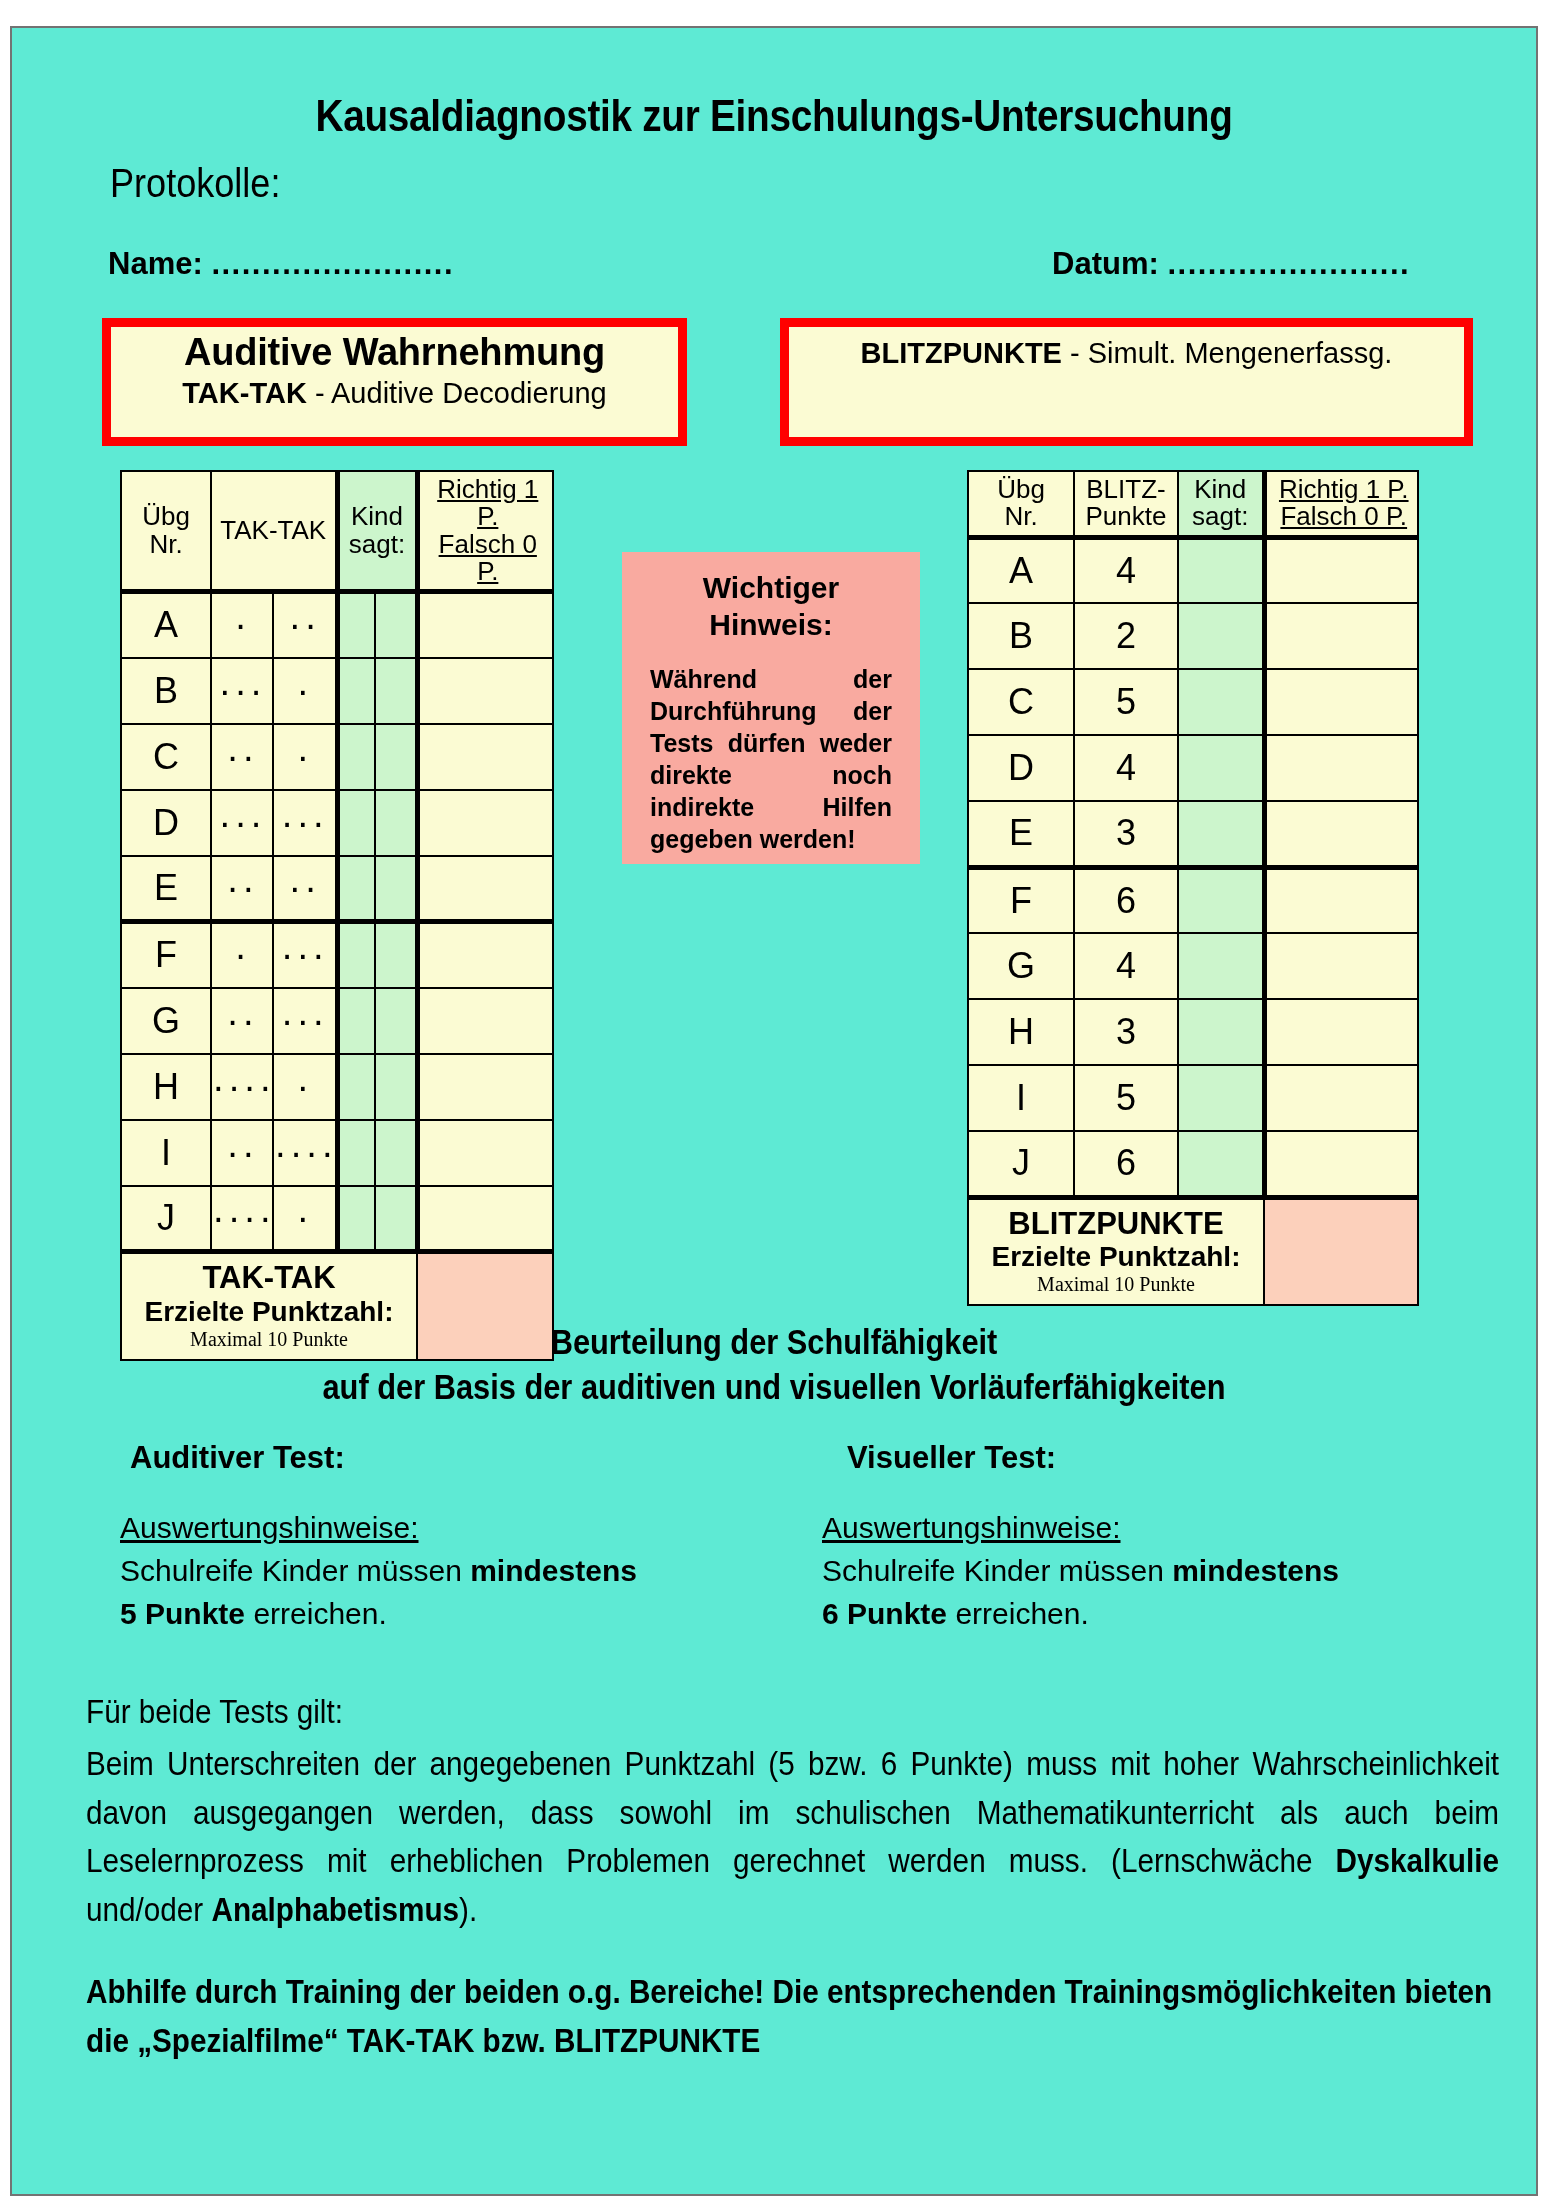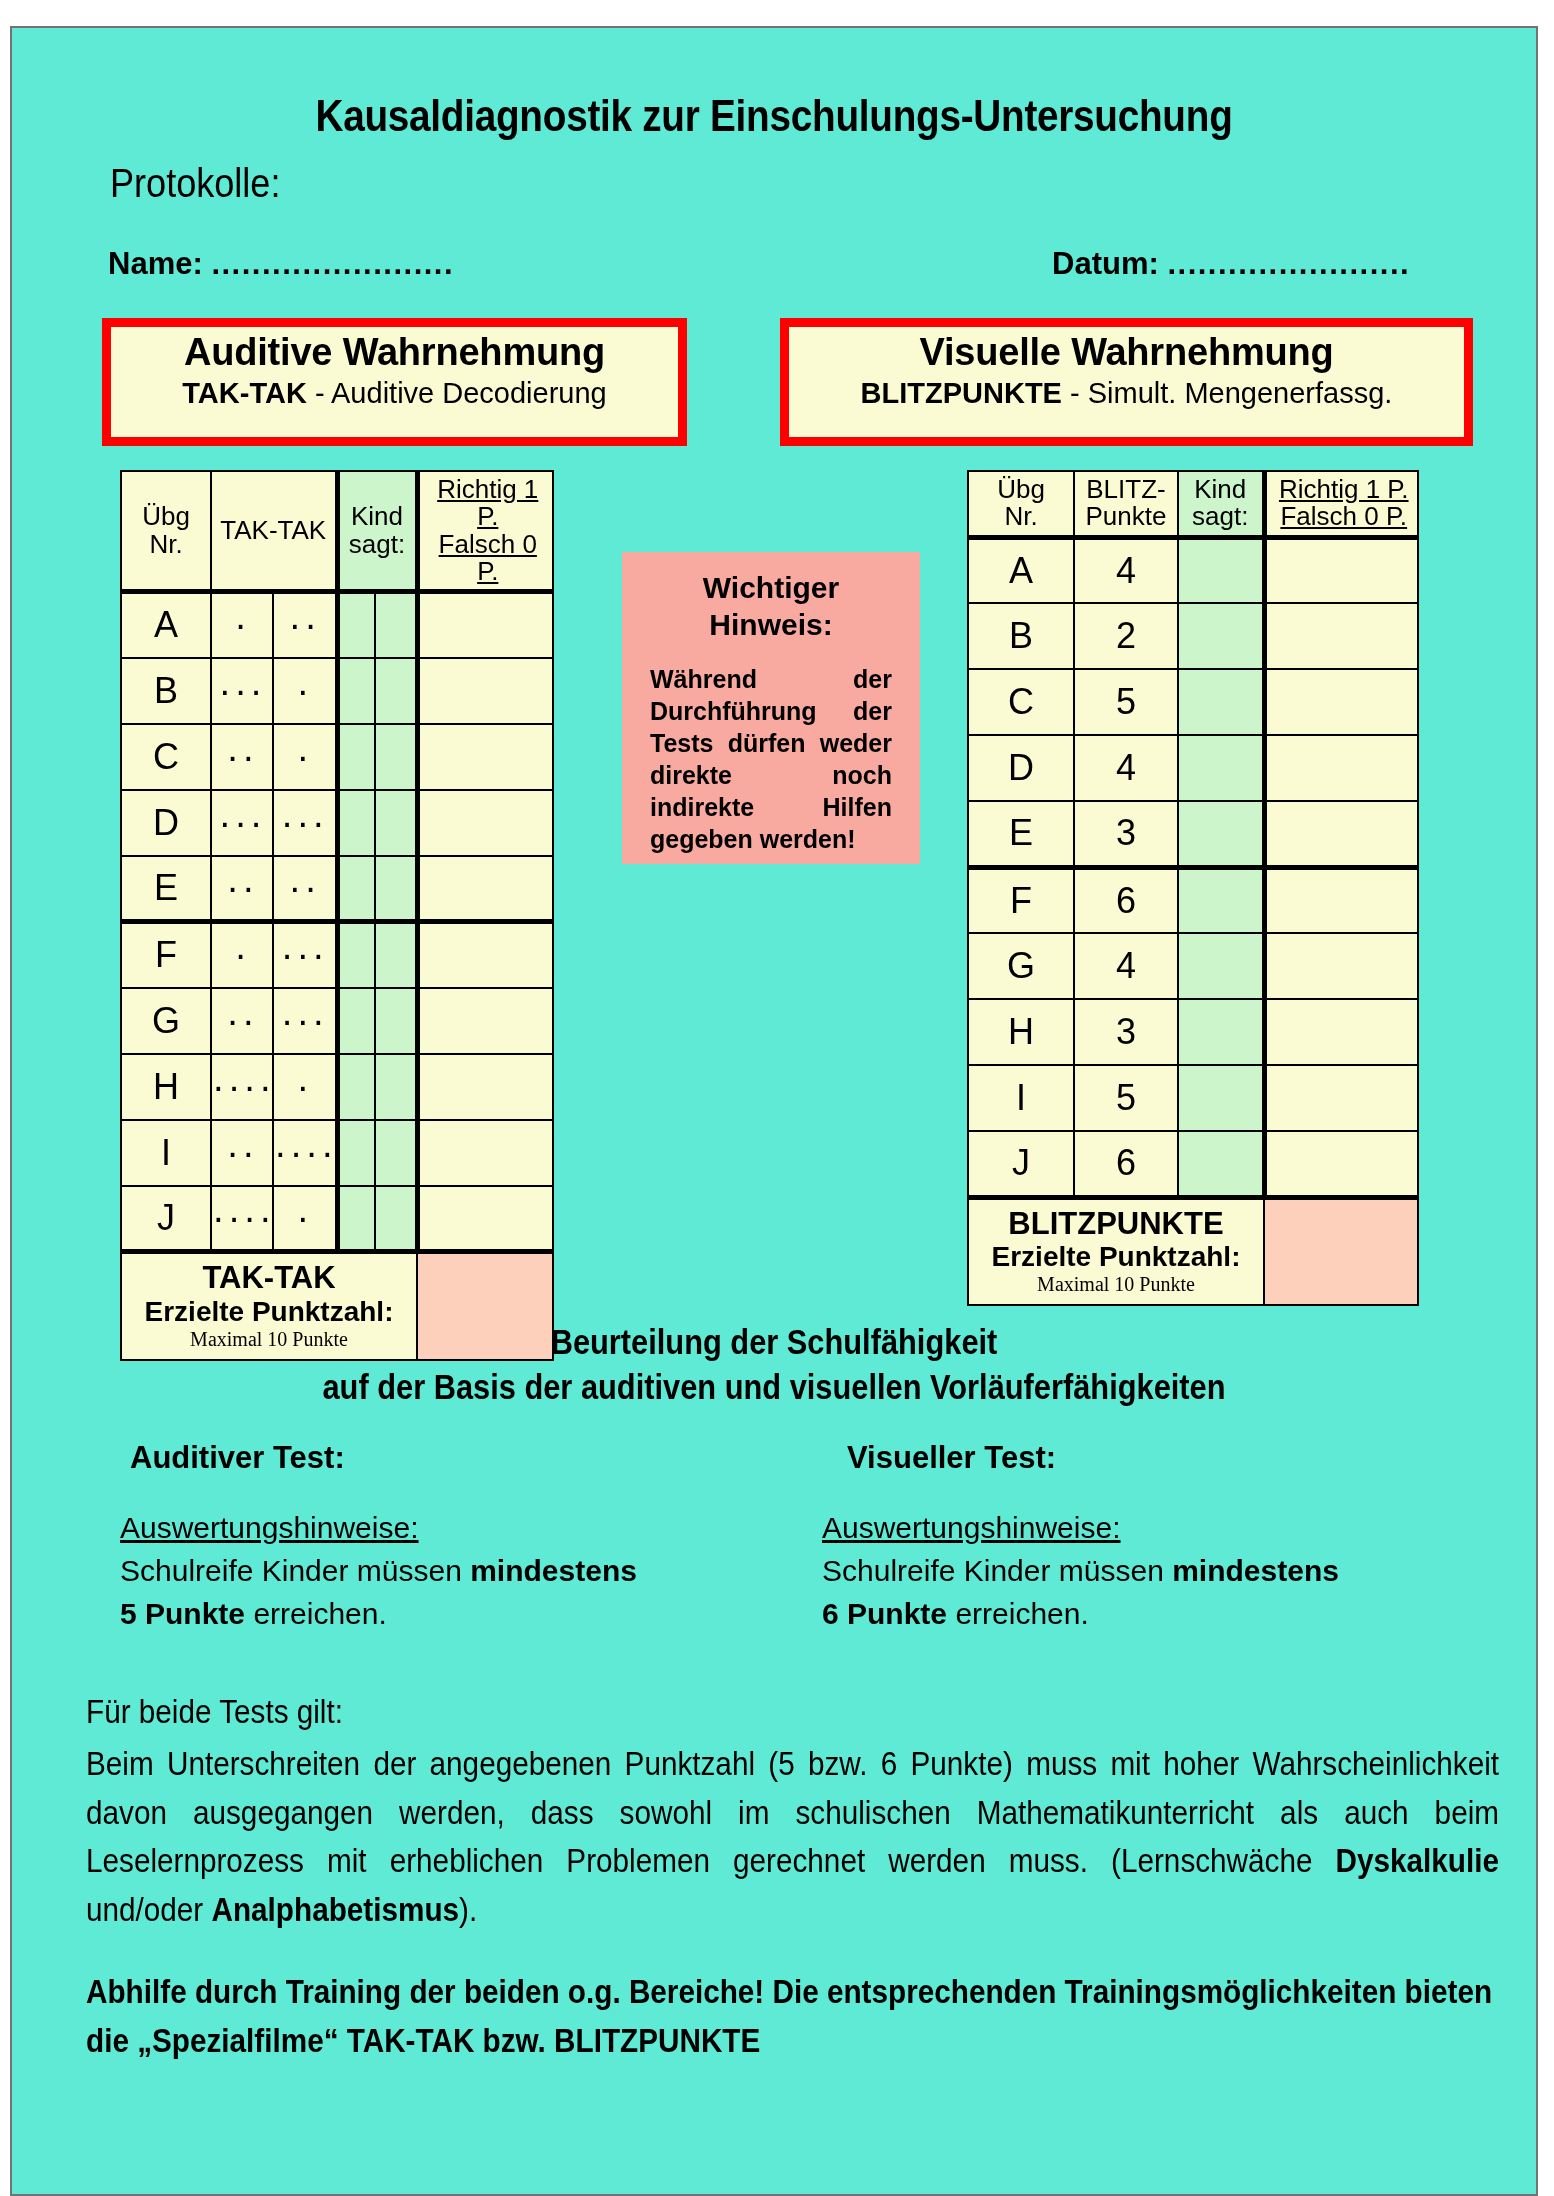--- a/index.html
+++ b/index.html
@@ -216,21 +216,20 @@
     <span>Datum:</span>
     <span class="dots">........................</span>
   </div>
 
   <div class="redbox" id="redbox-aud">
     <div class="rb-main">Auditive Wahrnehmung</div>
     <div class="rb-sub"><b>TAK-TAK</b><span> - Auditive Decodierung</span></div>
   </div>
 
   <div class="redbox" id="redbox-vis">
-    <div class="rb-main">Visuelle Wahrnehmung</div>
     <div class="rb-sub"><b>BLITZPUNKTE</b><span> - Simult. Mengenerfassg.</span></div>
   </div>
 
   <table class="tbl" id="tbl-aud" style="left:108px; top:442px; width:432px;">
     <colgroup>
       <col style="width:90px">
         <col style="width:62px">
         <col style="width:64px">
       <col style="width:38px">
         <col style="width:42px">

